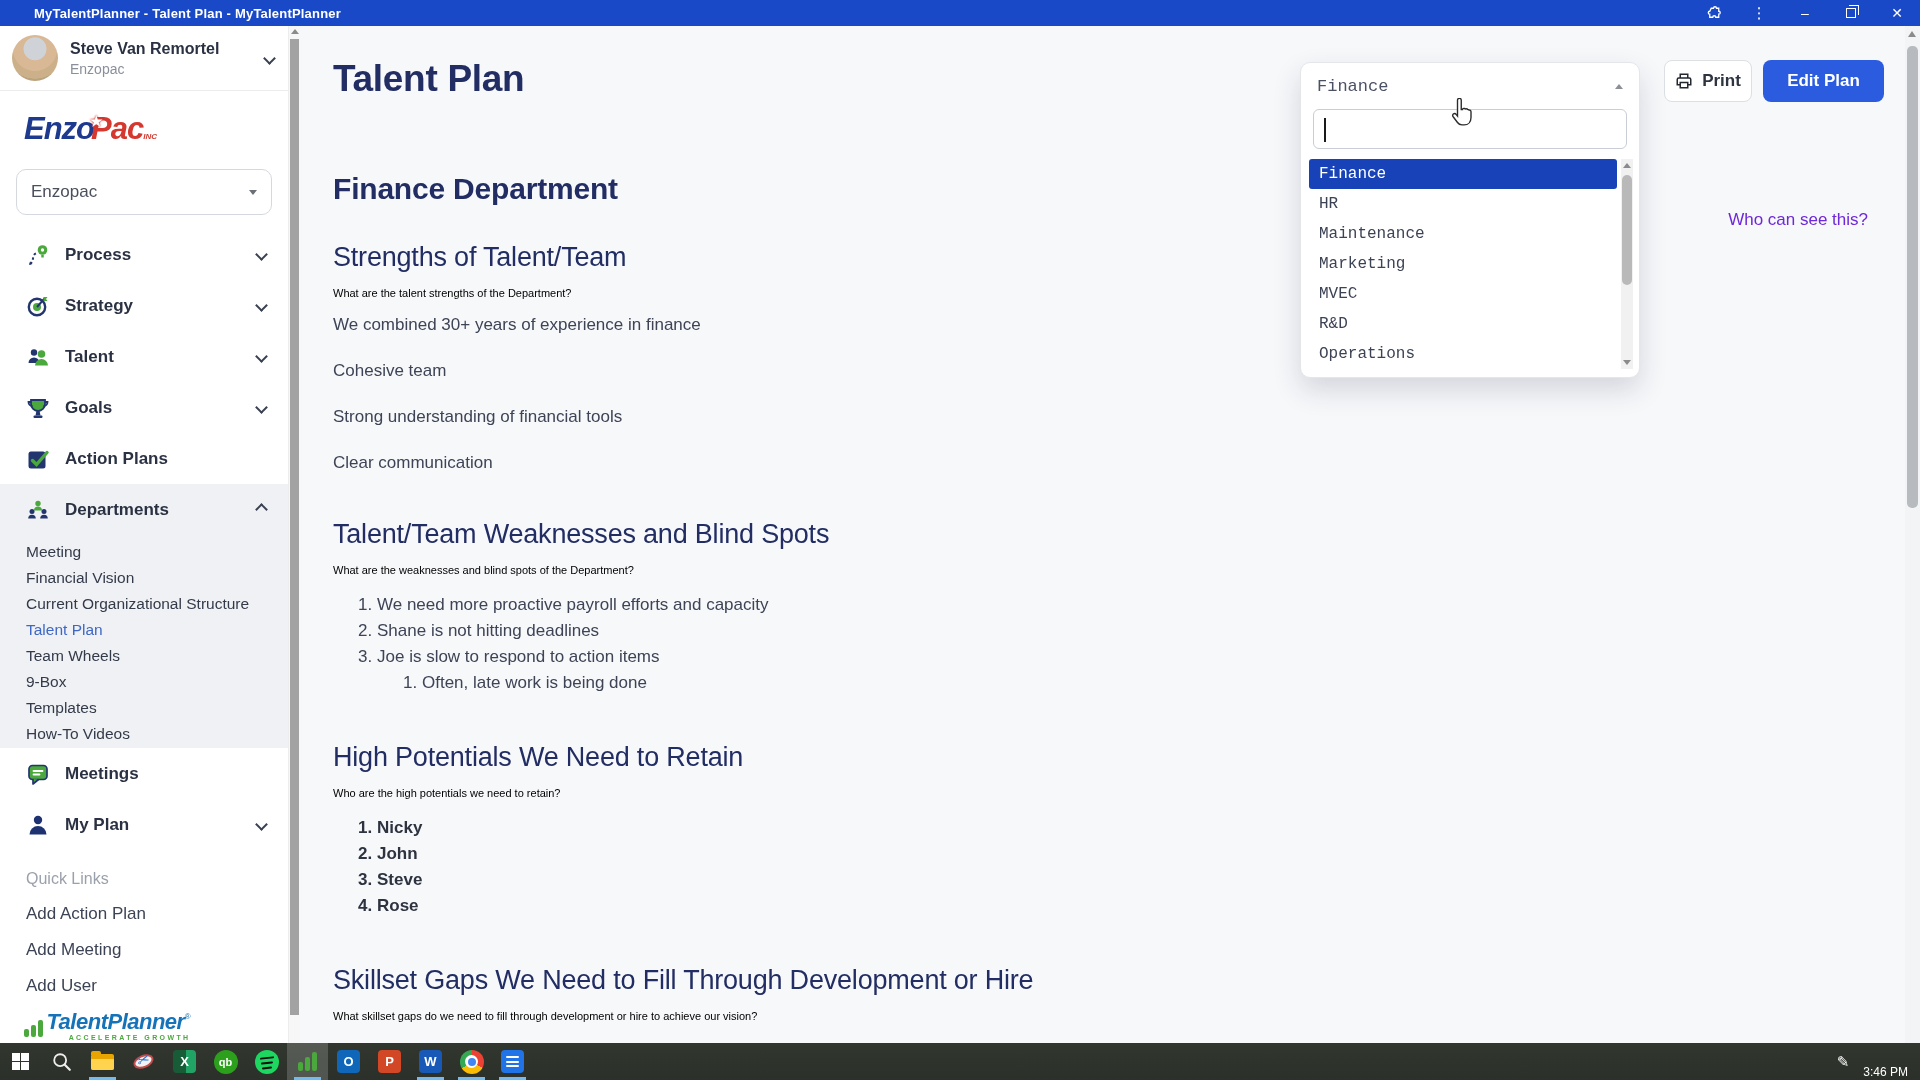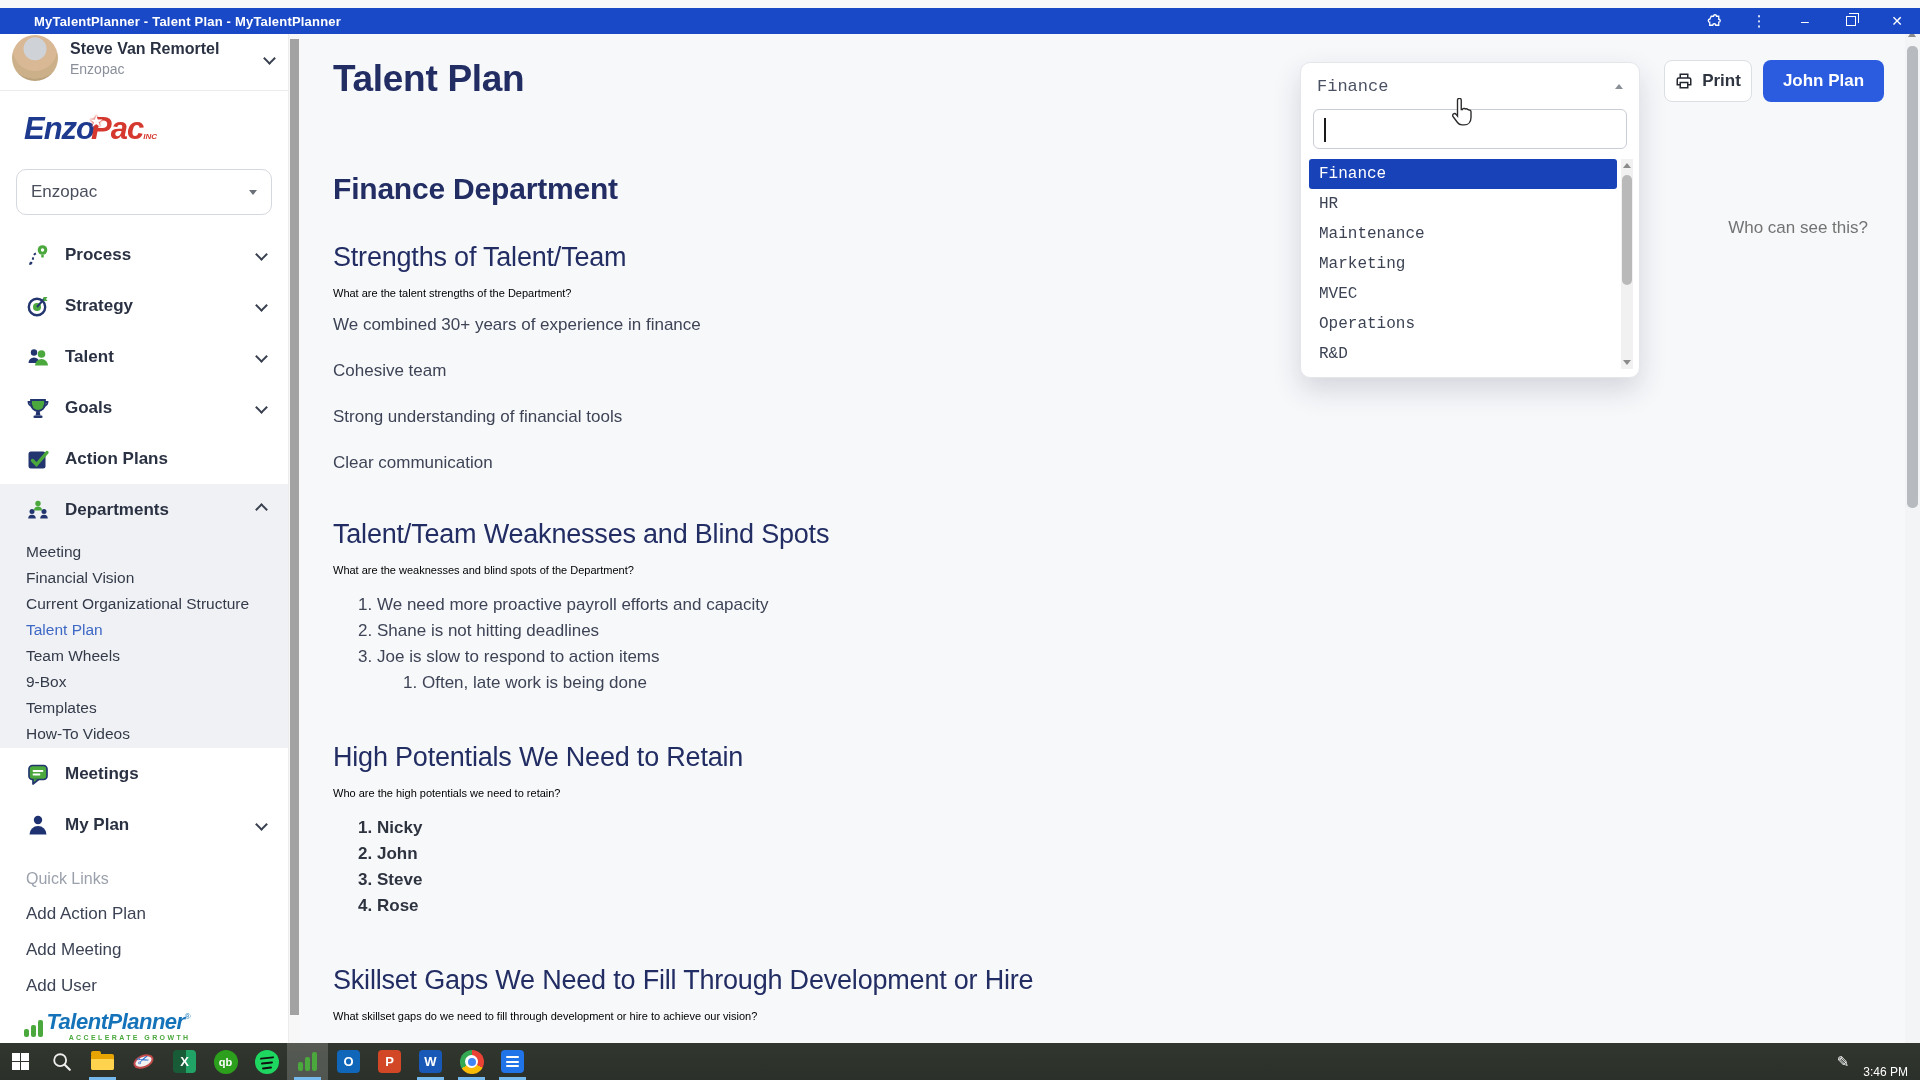--- a/index.html
+++ b/index.html
@@ -1,21 +1,21 @@
 <!DOCTYPE html>
 <html><head>
 <meta charset="utf-8">
 <style>
   * { box-sizing: border-box; margin: 0; padding: 0; }
   html,body { width:1920px; height:1080px; overflow:hidden; }
   body { font-family:"Liberation Sans", sans-serif; background:#fff; }
   .screen { position:relative; width:1920px; height:1080px; background:#f7f8fa; overflow:hidden; }
 
   
-  .titlebar { position:absolute; top:0; left:0; right:0; height:26px; background:#1a49c8; display:flex; align-items:center; color:#fff; z-index:50;margin-top:8px; }
+  .titlebar { position:absolute; top:0; left:0; right:0; height:26px; background:#1a49c8; display:flex; align-items:center; color:#fff; z-index:50; }
   .tb-title { font-size:13px; font-weight:700; padding-left:34px; letter-spacing:.2px; }
   .tb-controls { margin-left:auto; display:flex; height:100%; align-items:center; }
   .tb-btn { width:46px; height:100%; display:flex; align-items:center; justify-content:center; color:#fff; font-size:14px; }
   .tb-kebab { font-size:15px; letter-spacing:0; }
   .tb-max-box { width:10px; height:10px; border:1.4px solid #fff; position:relative; }
   .tb-max-box:before { content:""; position:absolute; left:2px; top:-4px; width:9px; height:9px; border-top:1.4px solid #fff; border-right:1.4px solid #fff; }
 
   
   .app { position:absolute; top:26px; left:0; right:0; bottom:37px; display:flex; background:#f7f8fa; }
 
@@ -77,21 +77,21 @@
   .mt-sec1 { margin-top:36px; }
   .mt-sec  { margin-top:46px; }
   .question { font-size:11px; color:#000000; margin-top:14px; }
   .answers p { font-size:17px; color:#3e4456; margin-top:26px; }
   .answers p:first-child { margin-top:16px; }
   ol.plain { margin:16px 0 0 0; padding-left:44px; }
   ol.plain li { font-size:17px; color:#3e4456; line-height:26px; }
   ol.nested { padding-left:45px; margin:0; }
   ol.bold-list li { font-weight:700; color:#2e3340; }
 
-  .who-link { position:absolute; top:192px; right:37px; font-size:17px; color:#737373; cursor:pointer; }
+  .who-link { position:absolute; top:184px; right:37px; font-size:17px; color:#6d28d9; cursor:pointer; }
 
   
   .btn-print { position:absolute; top:34px; right:153px; width:88px; height:42px; background:#fff; border:1px solid #dcdfe4; border-radius:8px; display:flex; align-items:center; justify-content:center; gap:9px; font-size:17px; font-weight:600; color:#2e3440; cursor:pointer; }
   .btn-edit { position:absolute; top:34px; right:21px; width:121px; height:42px; background:#2b5ce0; border:none; border-radius:8px; color:#fff; font-size:17px; font-weight:700; display:flex; align-items:center; justify-content:center; cursor:pointer; }
 
   
   .dd-card { position:absolute; top:36px; left:1000px; width:340px; background:#fff; border:1px solid #e4e6ea; border-radius:10px; box-shadow:0 12px 28px rgba(30,40,70,.16); z-index:30; padding-bottom:8px;font-family:Liberation Mono, monospace; }
   .dd-head { height:46px; display:flex; align-items:center; padding:0 16px; font-size:17px; color:#4a5163; }
   .caret-up-sm { width:0; height:0; border-left:4.5px solid transparent; border-right:4.5px solid transparent; border-bottom:5.5px solid #8a8f98; margin-left:auto; }
   .dd-search { margin:0 12px 10px 12px; height:40px; border:1px solid #c9cdd5; border-radius:6px; position:relative; background:#fff; }
@@ -382,40 +382,40 @@
 
       <div class="who-link">Who can see this?</div>
 
       <div class="btn-print">
         <svg width="18" height="18" viewBox="0 0 24 24">
             <path d="M7 3 h10 v5 H7 z M5 8 h14 a2 2 0 0 1 2 2 v7 h-4 M5 8 a2 2 0 0 0 -2 2 v7 h4 M7 14 h10 v7 H7 z" fill="none" stroke="#23272f" stroke-width="2"></path>
           </svg>
         <span>Print</span>
       </div>
       <div class="btn-edit">
-          <span>John Plan</span>
+          <span>Edit Plan</span>
         </div>
 
       <div class="dd-card">
         <div class="dd-head">
           <span>Finance</span>
           <span class="caret-up-sm"></span>
         </div>
         <div class="dd-search">
           <input value="" style="">
           <span class="text-caret"></span>
         </div>
         <div class="dd-list">
           <div class="dd-item selected">Finance</div>
           <div class="dd-item">HR</div>
           <div class="dd-item">Maintenance</div>
           <div class="dd-item">Marketing</div>
           <div class="dd-item">MVEC</div>
+          <div class="dd-item">R&amp;D</div>
           <div class="dd-item">Operations</div>
-          <div class="dd-item">R&amp;D</div>
           <div class="dd-scroll">
             <span class="a-up"></span>
             <span class="dd-thumb"></span>
             <span class="a-dn"></span>
           </div>
         </div>
       </div>
 
       <div class="cursor-hand">
         <svg width="26" height="30" viewBox="0 0 20 24">

